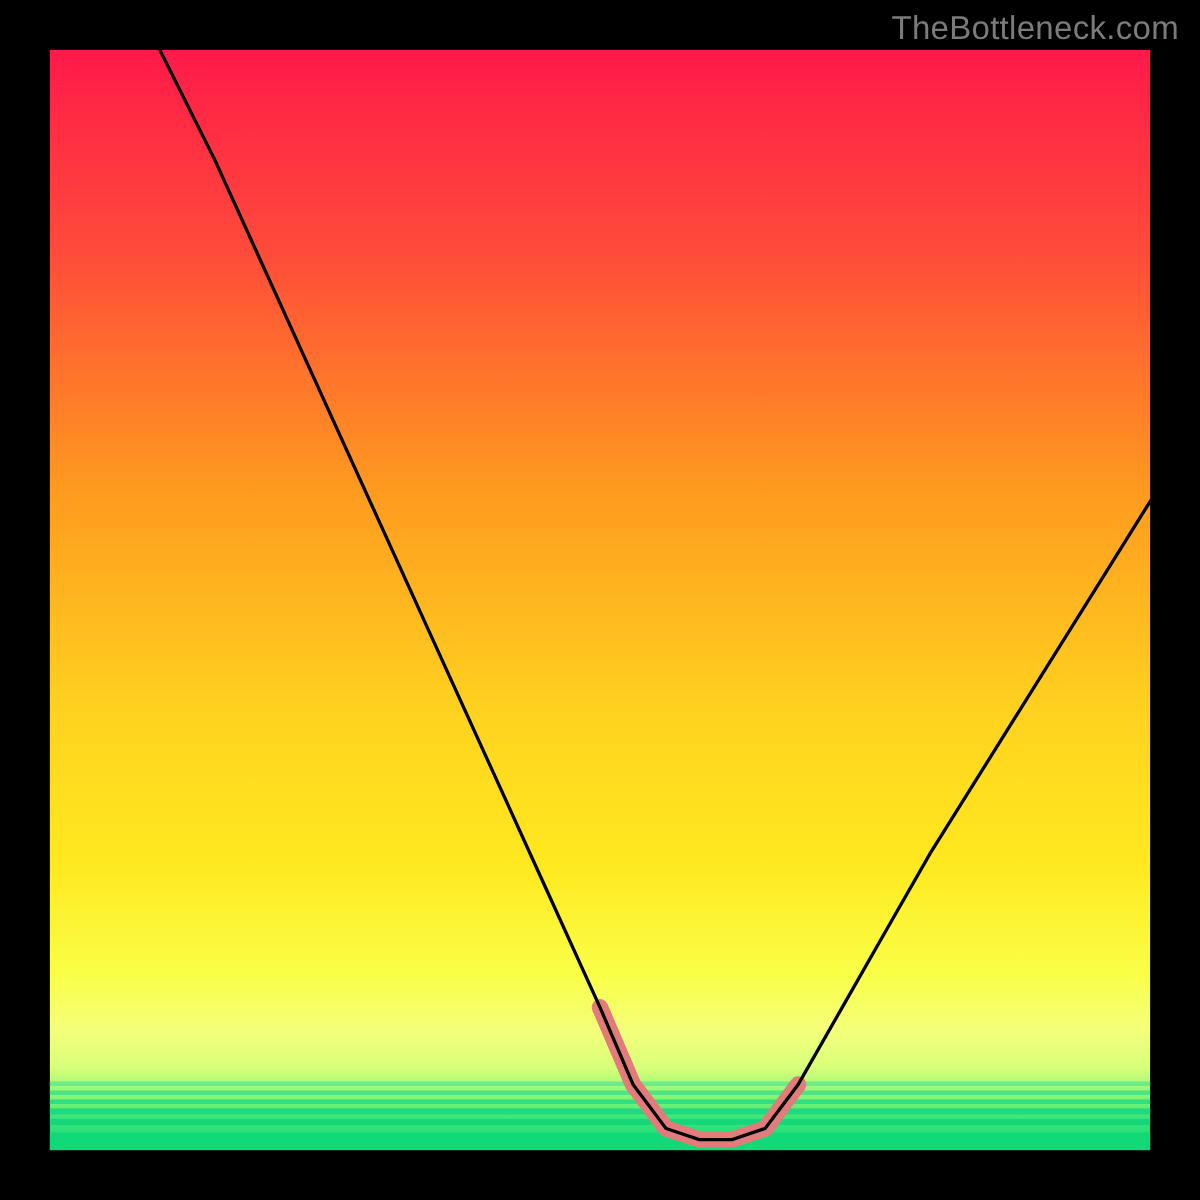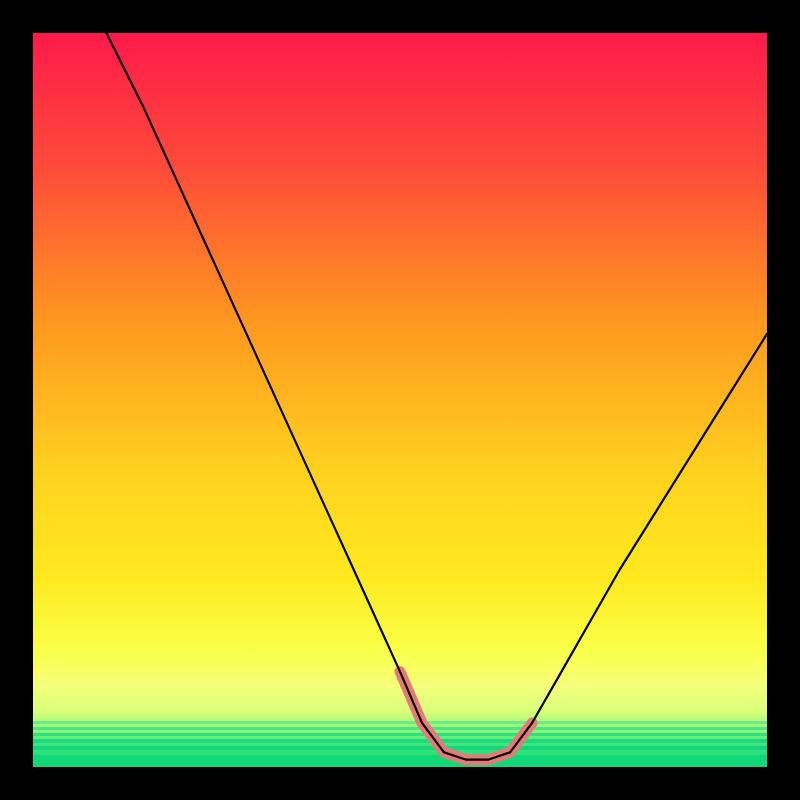--- a/index.html
+++ b/index.html
@@ -83,14 +83,15 @@
       <rect x="0" y="722" width="734" height="12" fill="#12d977"></rect>
     </svg>
 
     <svg class="curve-svg" id="curve-svg" viewBox="0 0 734 734" preserveAspectRatio="none">
       <path id="pink-path" fill="none" stroke="#e37b7b" stroke-width="11" stroke-linecap="round" stroke-linejoin="round" d="M367.0 638.6 L389.0 690.0 L411.0 719.3 L433.1 726.7 L455.1 726.7 L477.1 719.3 L499.1 690.0"></path>
       <path id="main-curve" fill="none" stroke="#000" stroke-width="2.2" stroke-linecap="round" d="M73.4 0.0 L110.1 73.4 L146.8 154.1 L183.5 234.9 L220.2 315.6 L256.9 396.4 L293.6 477.1 L330.3 557.8 L367.0 638.6 L389.0 690.0 L411.0 719.3 L433.1 726.7 L455.1 726.7 L477.1 719.3 L499.1 690.0 L528.5 638.6 L557.8 587.2 L587.2 535.8 L623.9 477.1 L660.6 418.4 L697.3 359.7 L734.0 300.9"></path>
     </svg>
 
   </div>
 
+  <div class="watermark">TheBottleneck.com</div>
 
 </div>
 
 </body></html>

